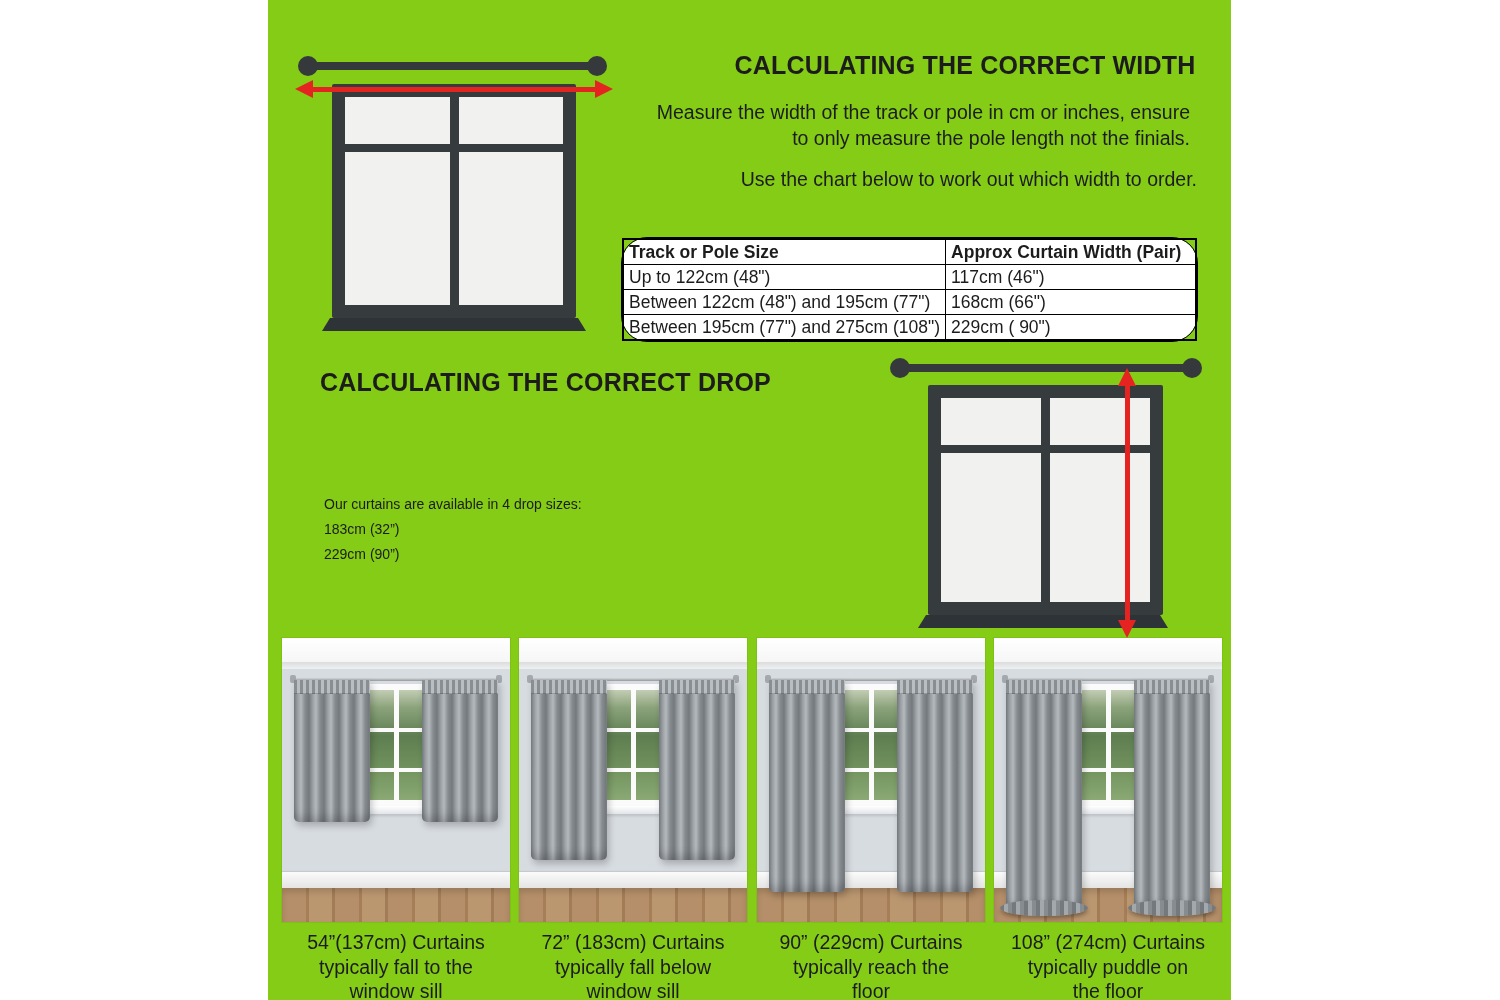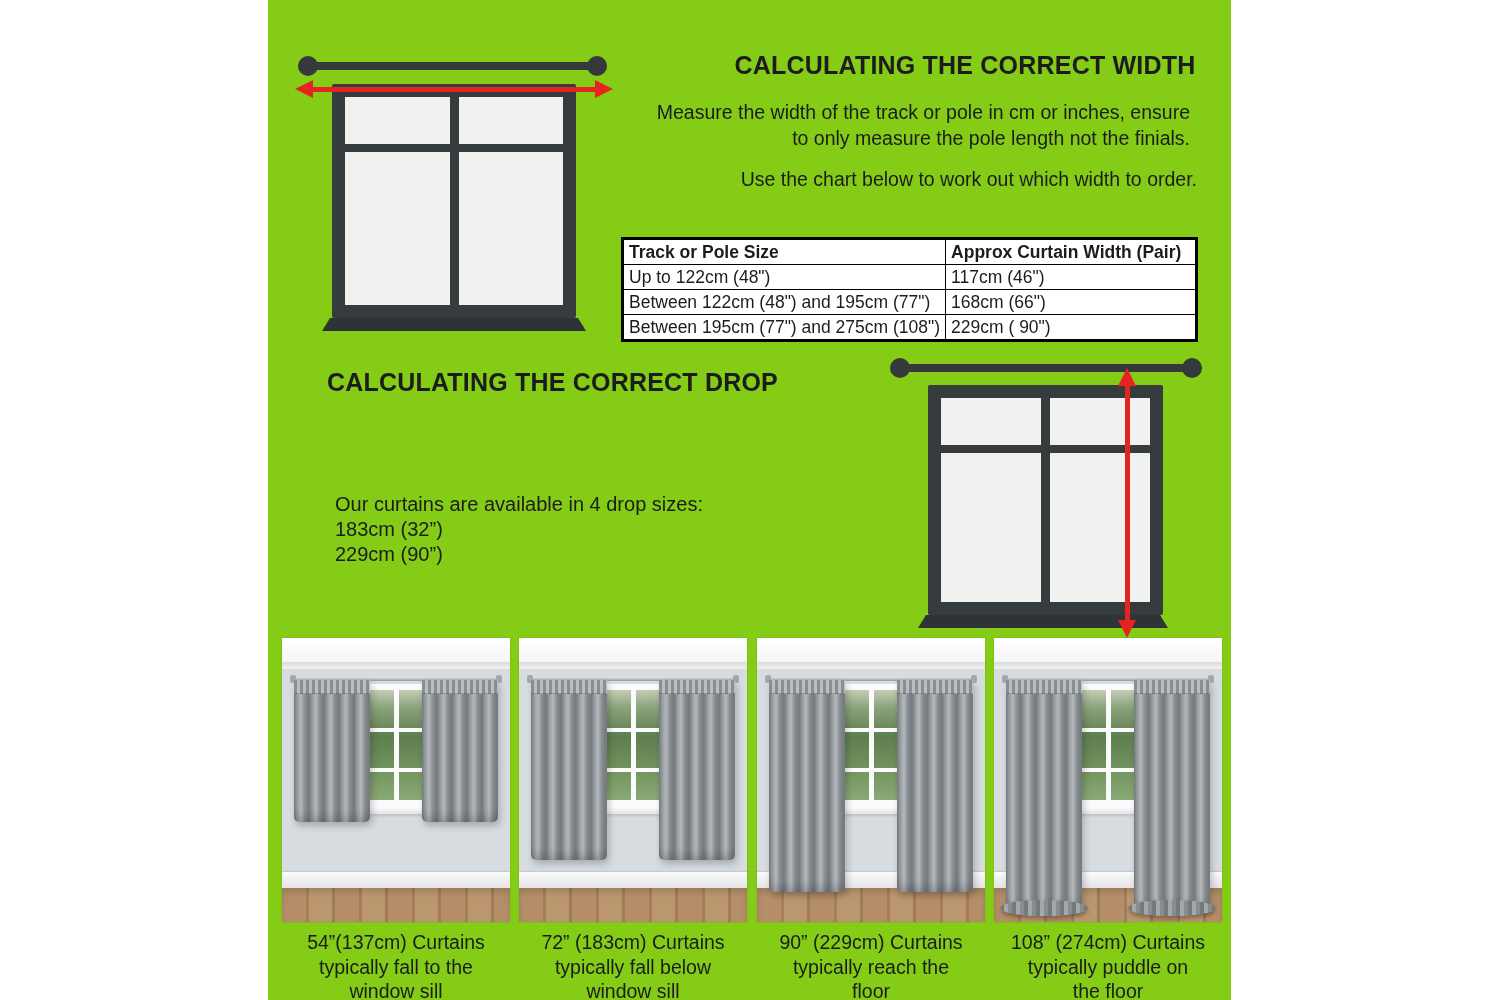--- a/index.html
+++ b/index.html
@@ -5,29 +5,29 @@
   html,body{margin:0;padding:0;}
   body{
     width:1500px;height:1000px;background:#ffffff;position:relative;overflow:hidden;
     font-family:"Liberation Sans","DejaVu Sans",sans-serif;color:#1c1c1c;
   }
   .canvas{position:absolute;left:268px;top:0;width:963px;height:1000px;background:#84cc16;}
 
   
   .h1{position:absolute;font-size:25px;font-weight:bold;letter-spacing:.2px;white-space:nowrap;}
   .title-width{top:51px;left:437px;width:520px;text-align:center;}
-  .title-drop{top:368px;left:52px;margin-left:7px;}
+  .title-drop{top:368px;left:52px;}
   .body-text{position:absolute;font-size:19.5px;line-height:25.5px;white-space:pre-line;}
   .width-body{top:100px;right:41px;text-align:right;}
   .width-note{top:167px;right:34px;text-align:right;}
   .drop-body{top:419px;left:52px;text-align:left;}
-  .drop-sizes{position:absolute;top:492px;left:67px;font-size:20px;line-height:25.2px;}
-
-  
-  .size-table{position:absolute;left:354px;top:238px;width:575px;border-collapse:collapse;background:#ffffff;}
+  .drop-sizes{position:absolute;top:492px;left:56px;font-size:14px;line-height:25.2px;}
+
+  
+  .size-table{position:absolute;left:354px;top:238px;width:575px;border-collapse:collapse;background:#ffffff;border-radius:25px;}
   .size-table td,.size-table th{
     border:1px solid #000;font-size:17.5px;padding:1px 5px;text-align:left;white-space:nowrap;height:22px;
   }
   .size-table th{font-weight:bold;}
   .size-table{border:2px solid #000;outline:1px solid #000;}
   .col-pole{width:52%;} .col-width{width:48%;}
 
   
   .finial{position:absolute;width:20px;height:20px;border-radius:50%;background:#35393c;}
   .pole-bar{position:absolute;height:8px;border-radius:4px;background:#35393c;}

